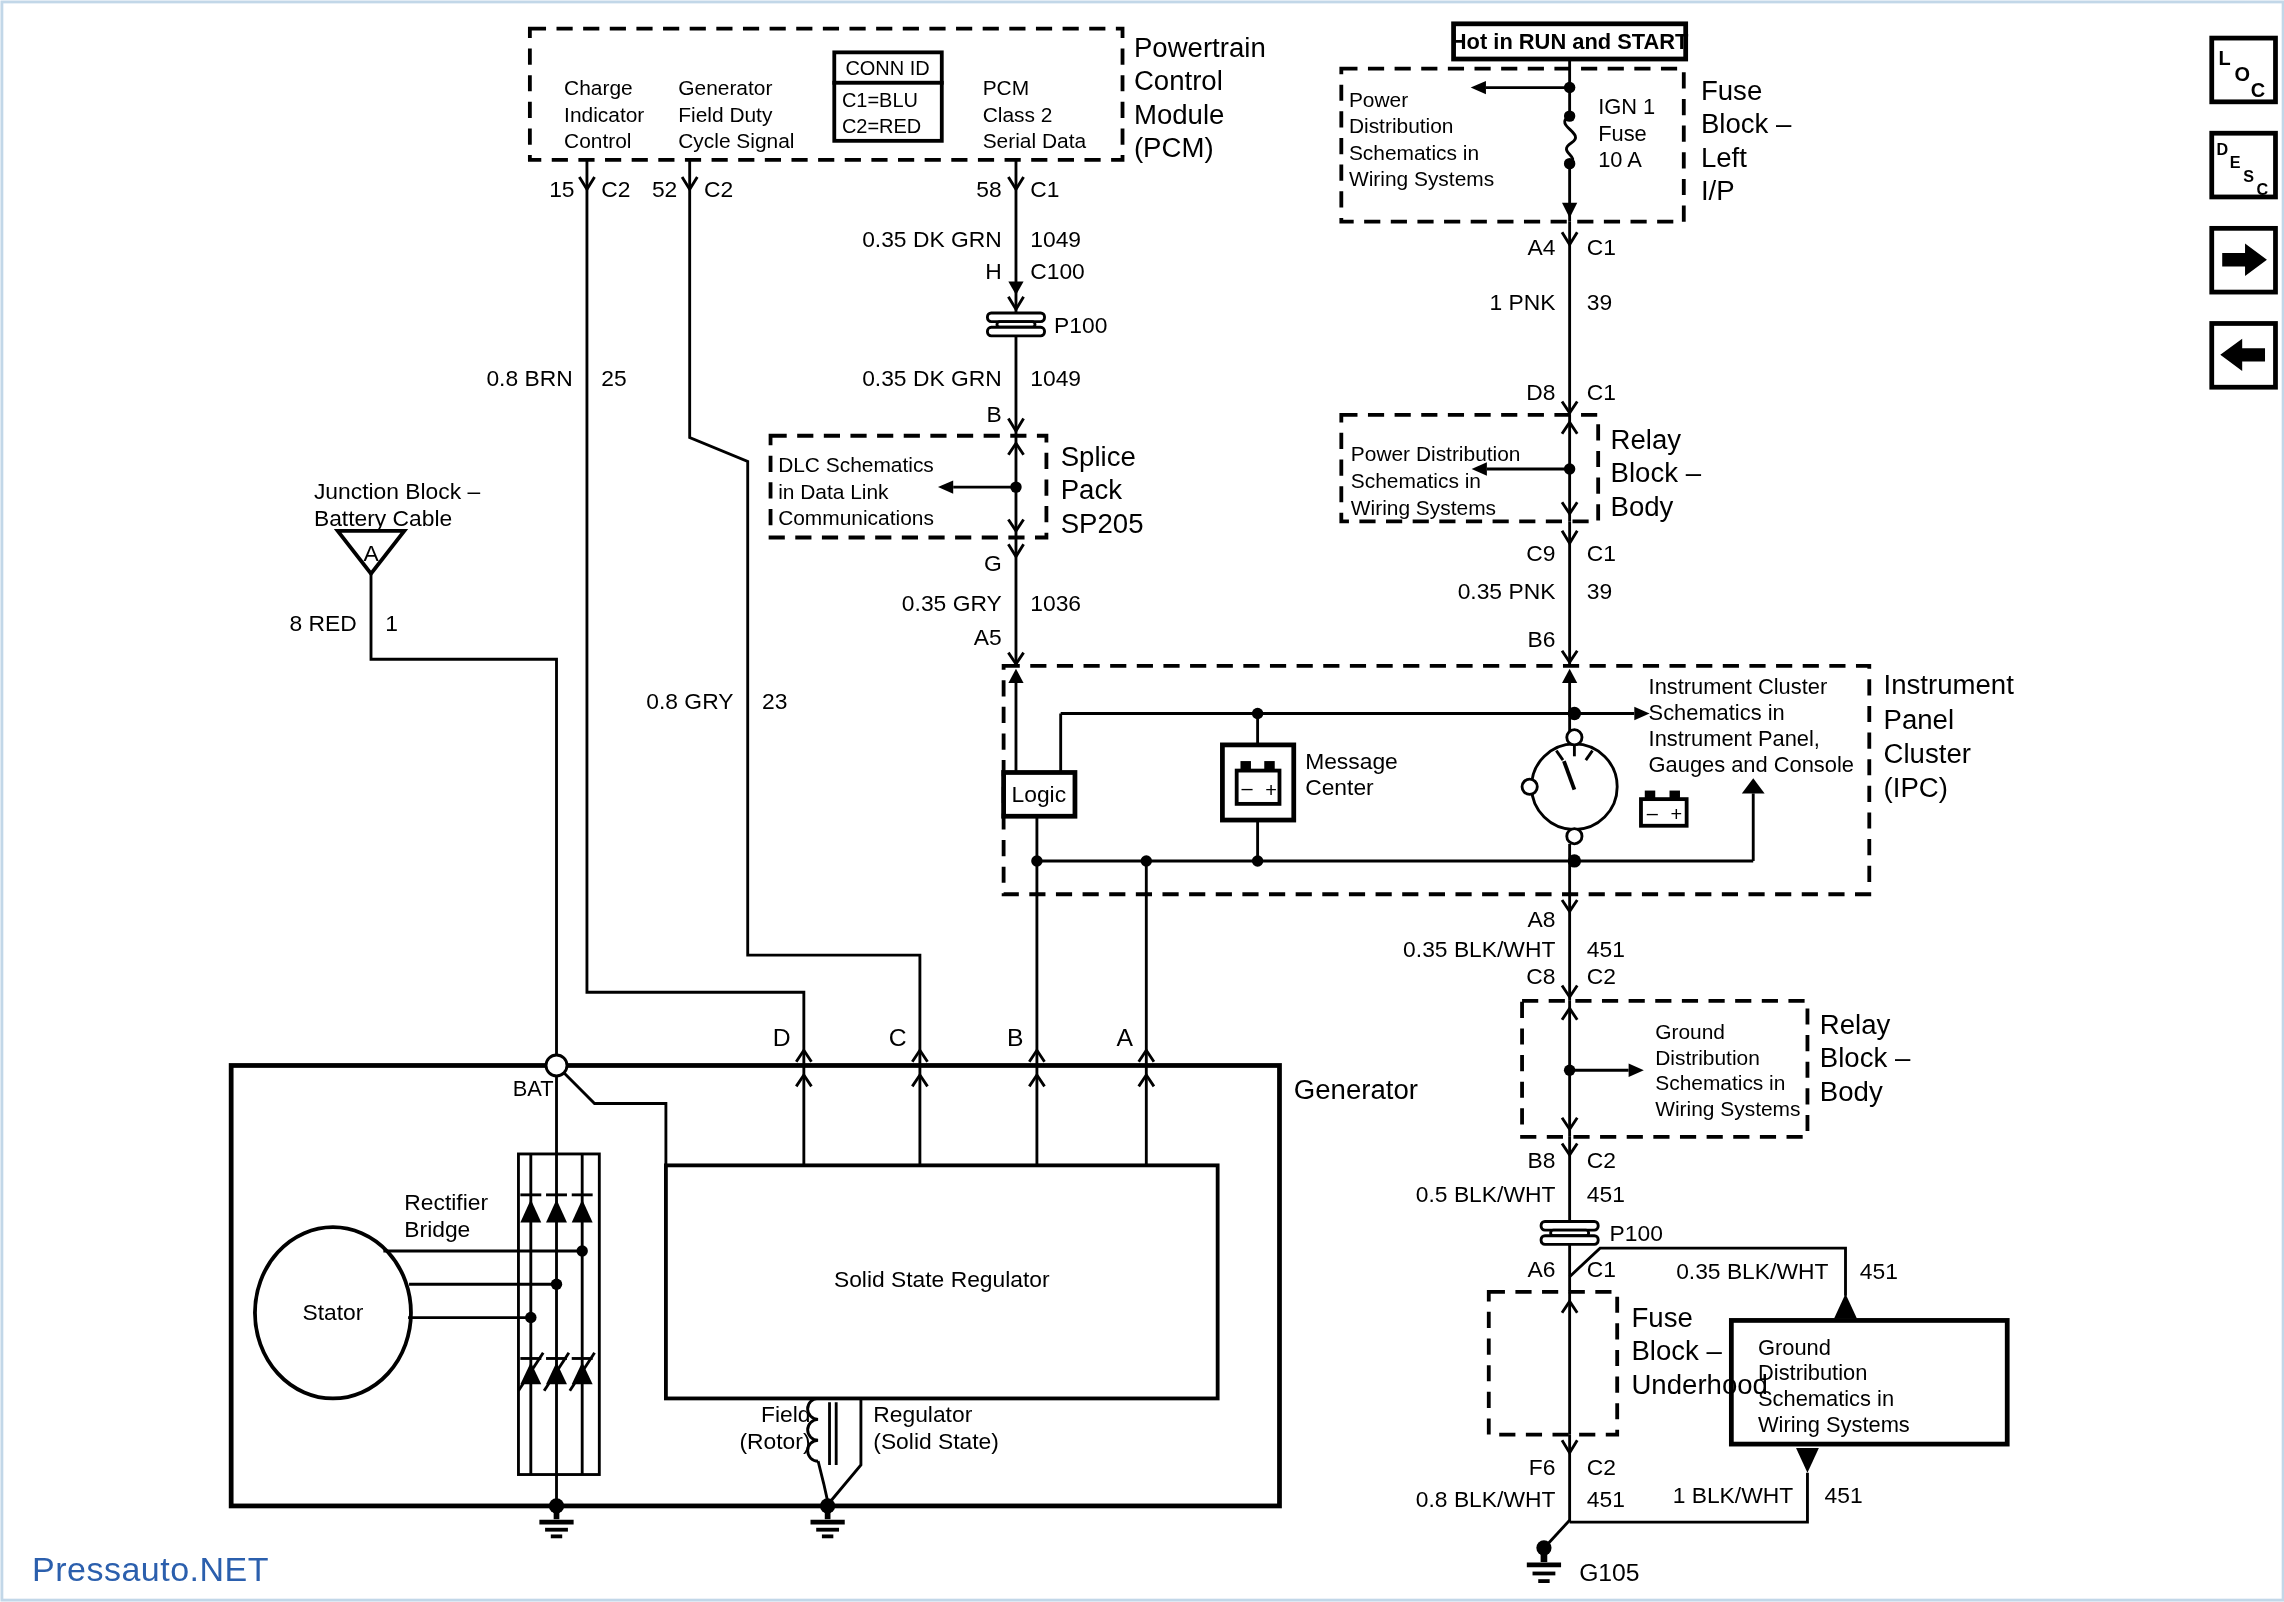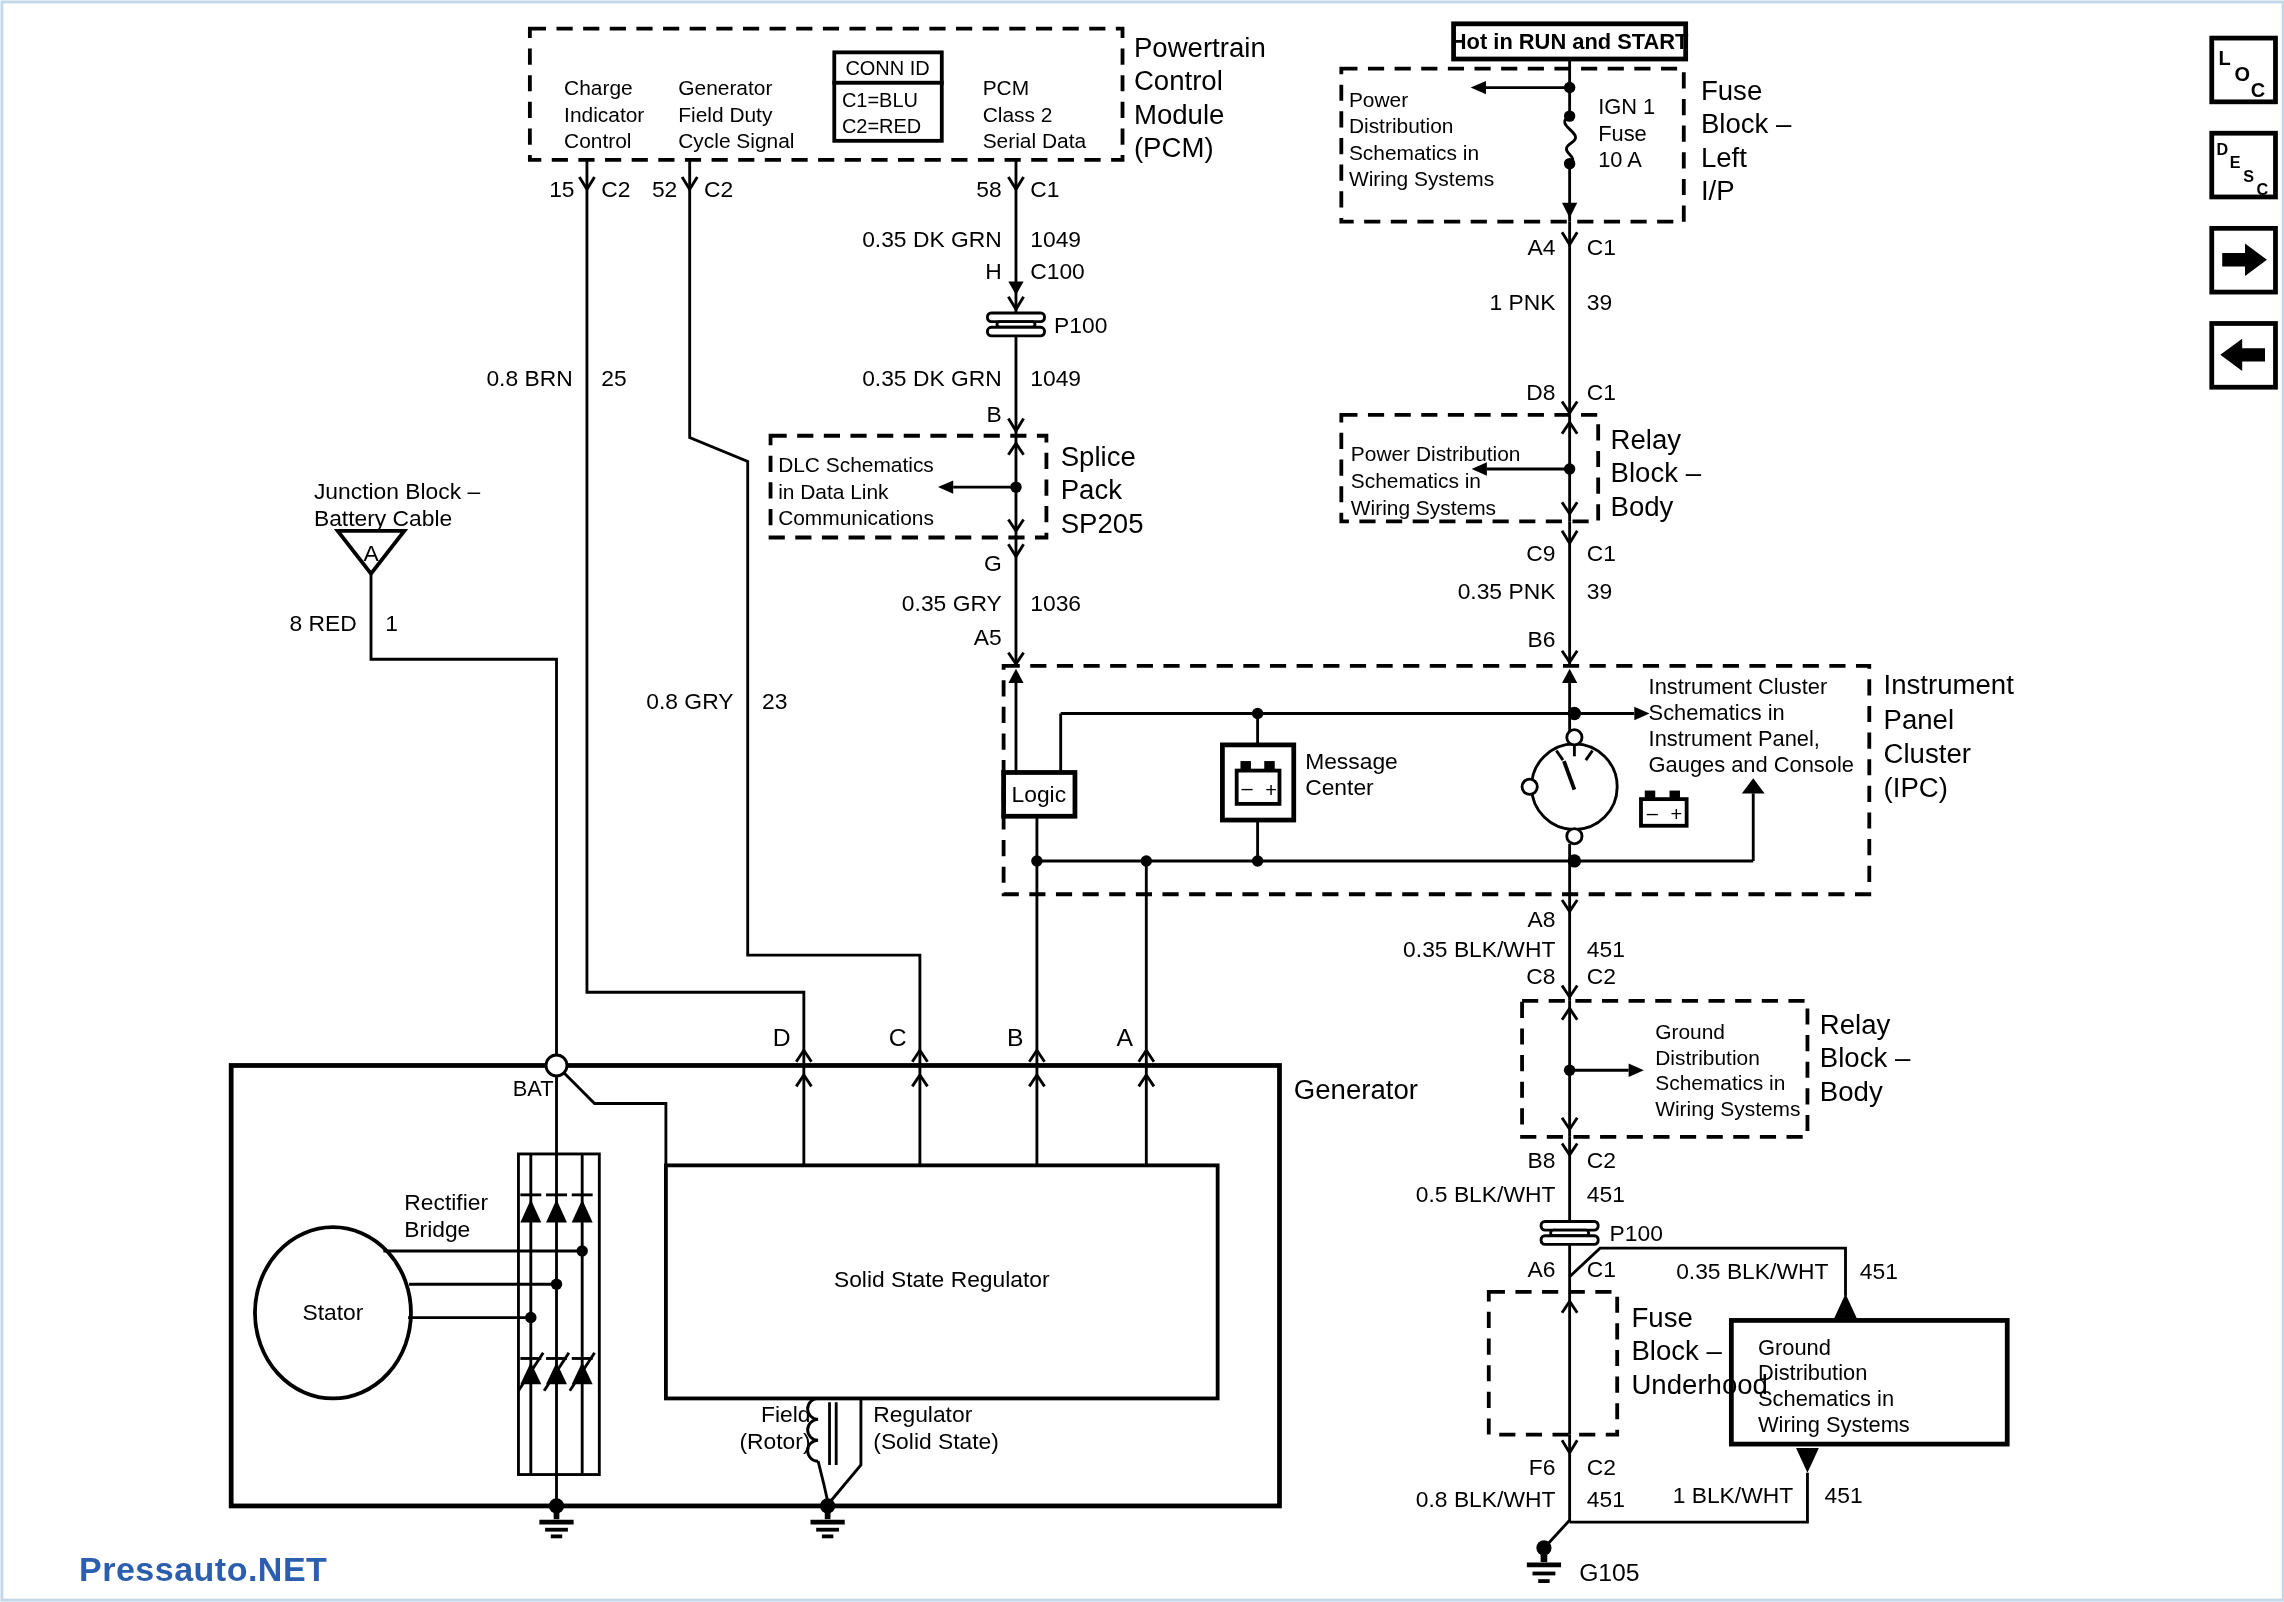--- a/index.html
+++ b/index.html
@@ -10,22 +10,22 @@
   .t21{font-size:21px;} .t22{font-size:22px;} .t23{font-size:23px;} .t24{font-size:24px;}
   .t26{font-size:26px;} .t29{font-size:29px;font-weight:400;} .bold{font-weight:700;}
   .end{text-anchor:end;} .mid{text-anchor:middle;}
   .wire{stroke:#000;stroke-width:3;fill:none;}
   .wire4{stroke:#000;stroke-width:4;fill:none;}
   .dash{stroke:#000;stroke-width:4;fill:none;stroke-dasharray:17 11;}
   .solid5{stroke:#000;stroke-width:5;fill:none;}
   .solid4{stroke:#000;stroke-width:4;fill:none;}
   .fill{fill:#000;stroke:none;}
   .whitebox{fill:#fff;stroke:#000;}
-  #watermark{position:absolute;left:32px;top:1550px;font-size:34px;font-weight:700;
-             color:#2b5fad;letter-spacing:0.5px;margin-left:47px;}
+  #watermark{position:absolute;left:32px;top:1550px;font-size:34px;font-weight:400;
+             color:#2b5fad;letter-spacing:0.5px;}
   .frame{stroke:#c2d7e8;stroke-width:3;fill:none;}
 </style>
 </head>
 <body>
 
 <div id="stage">
 <svg width="2285" height="1603" viewBox="0 0 2402 1685">
 
   <rect x="2" y="2" width="2398" height="1680" class="frame"></rect>
 

